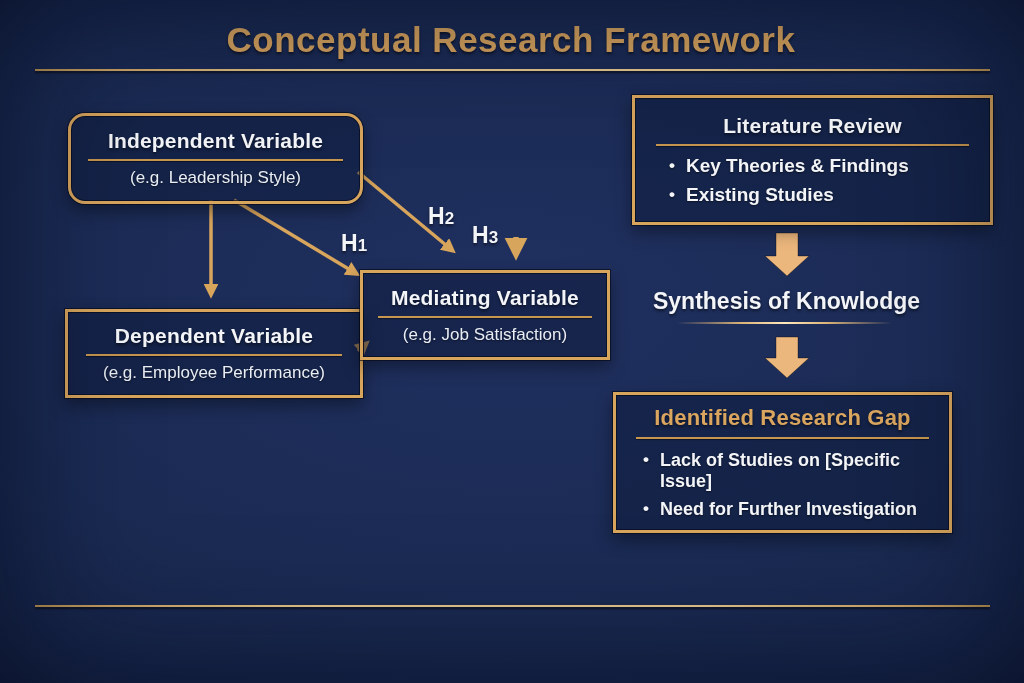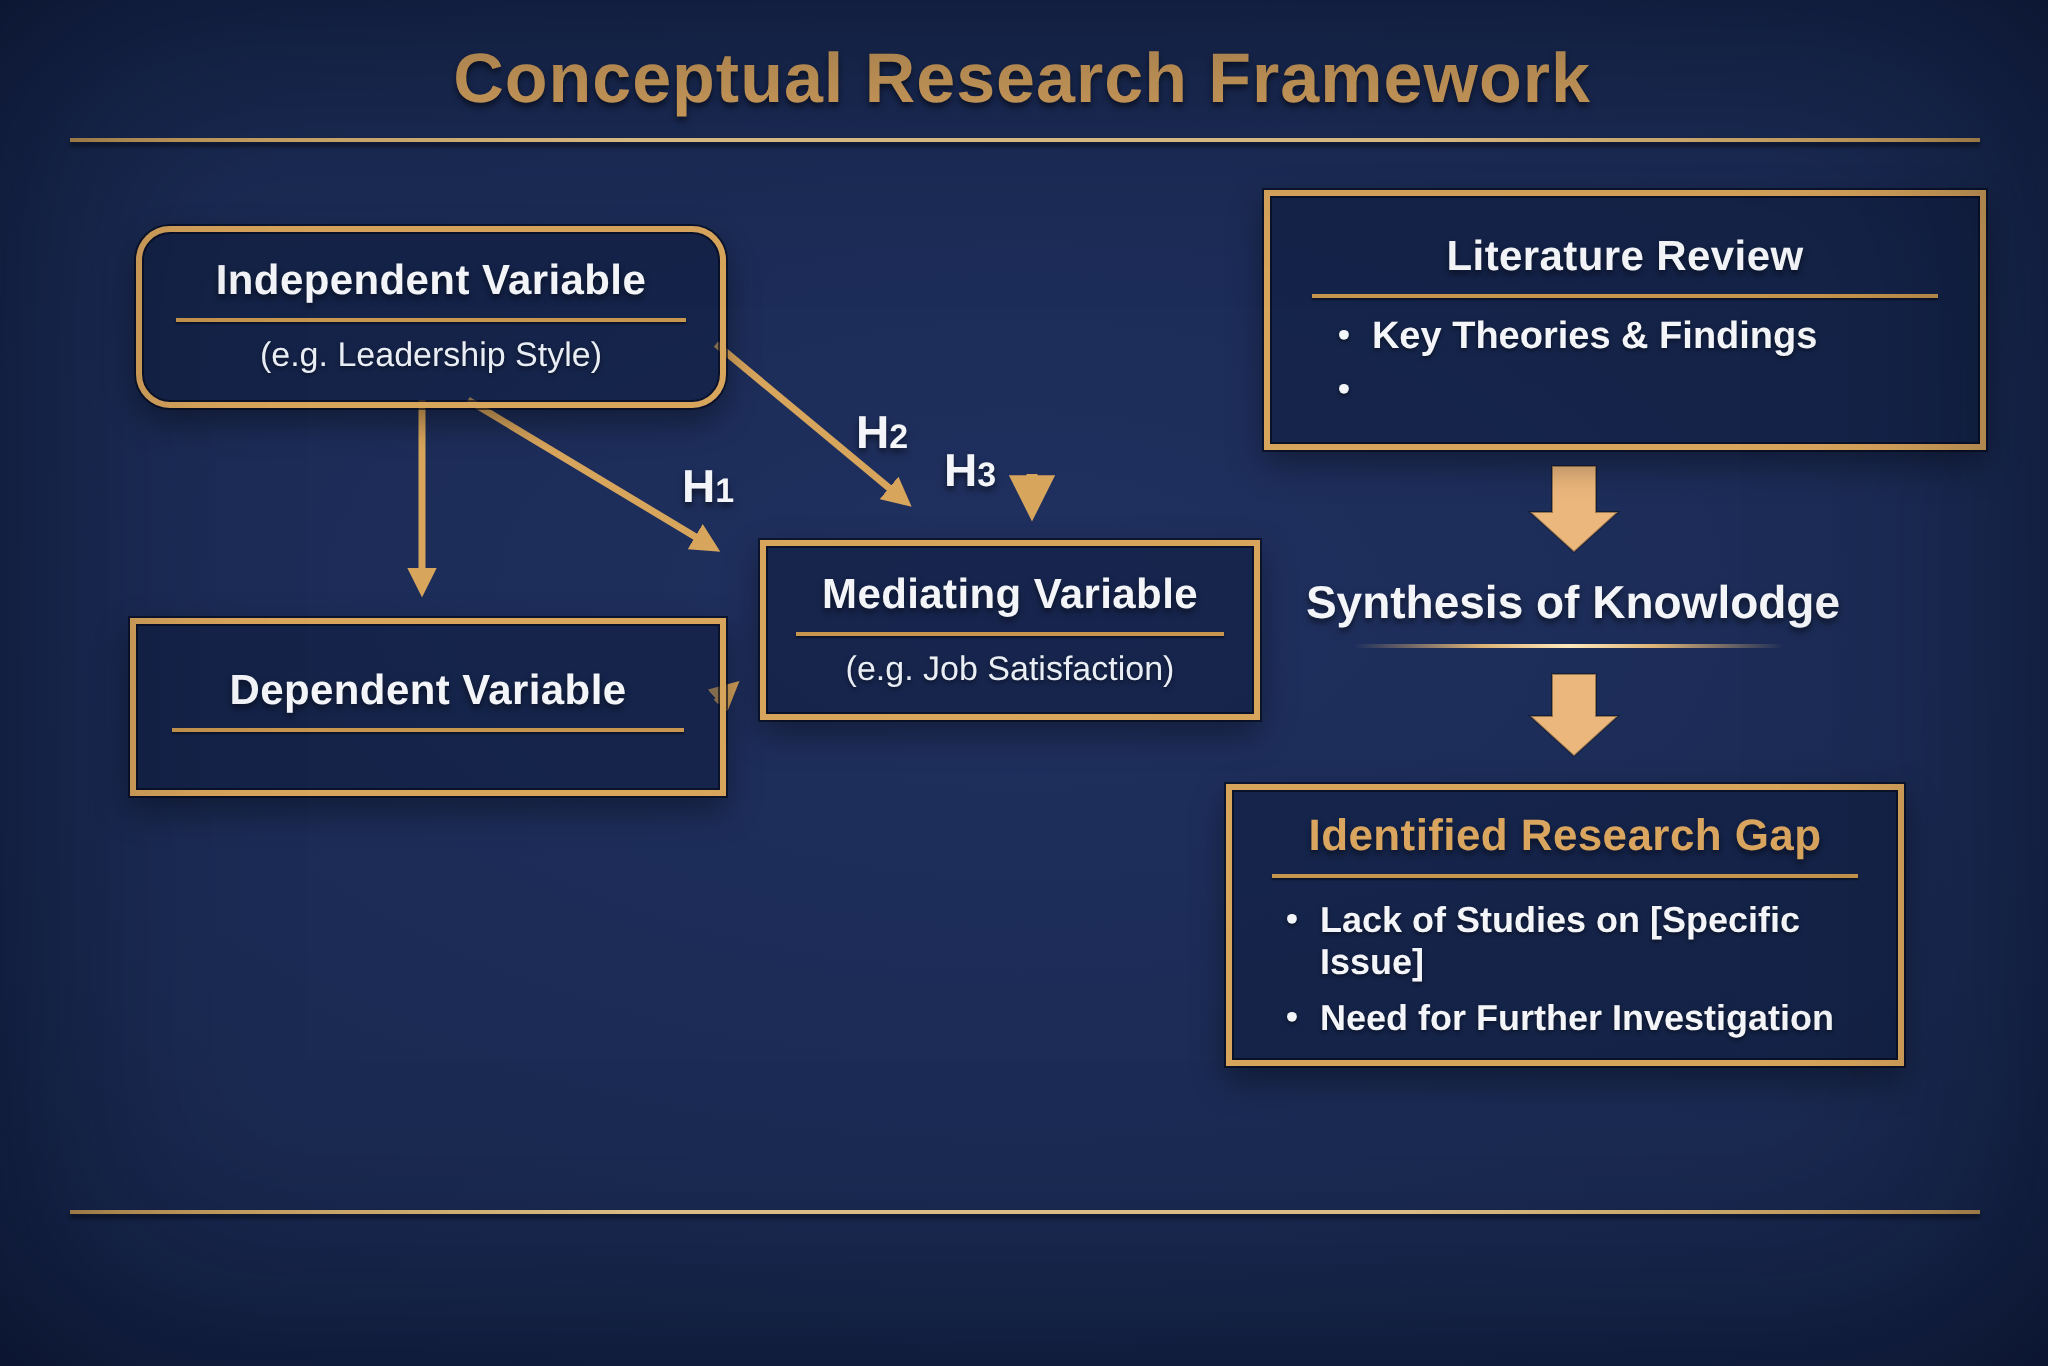--- a/index.html
+++ b/index.html
@@ -55,21 +55,21 @@
   .box-subtitle{
     font-size:17px;color:#e9edf4;text-shadow:0 1px 2px rgba(0,0,0,.5);
   }
   .bullets{display:flex;flex-direction:column;gap:7px;width:100%;box-sizing:border-box;}
   .bullet-row{display:flex;align-items:baseline;gap:11px;font-weight:700;
     text-shadow:0 1px 2px rgba(0,0,0,.5);}
   .bullet-dot{font-size:17px;line-height:1;transform:translateY(-1px);}
 
   #box-independent{left:68px;top:113px;width:289px;height:85px;border-radius:17px;}
   #box-dependent{left:65px;top:309px;width:292px;height:83px;}
-  #box-mediating{left:380px;top:270px;width:244px;height:84px;align-items:center;}
+  #box-mediating{left:360px;top:270px;width:244px;height:84px;align-items:center;}
   #box-literature{left:632px;top:95px;width:361px;height:130px;padding:4px 0;box-sizing:border-box;}
   #box-literature .bullets{padding-left:34px;margin-top:2px;}
   #box-literature .bullet-row{font-size:19px;}
   #box-gap{left:613px;top:392px;width:339px;height:141px;padding:6px 0;box-sizing:border-box;}
   #box-gap .bullets{padding-left:27px;margin-top:4px;}
   #box-gap .bullet-row{font-size:18px;}
 
   .hyp-label{
     position:absolute;z-index:3;color:var(--white-text);font-weight:700;
     font-size:23px;text-shadow:0 2px 3px rgba(0,0,0,.55);
@@ -126,20 +126,21 @@
 
   <div class="frame-box" id="box-independent">
     <div class="box-title">Independent Variable</div>
     <div class="box-sep"></div>
     <div class="box-subtitle">(e.g. Leadership Style)</div>
   </div>
 
   <div class="frame-box" id="box-dependent">
     <div class="box-title">Dependent Variable</div>
     <div class="box-sep"></div>
+    <div class="box-subtitle">(e.g. Employee Performance)</div>
   </div>
 
   <div class="frame-box" id="box-mediating">
     <div class="box-title">Mediating Variable</div>
     <div class="box-sep"></div>
     <div class="box-subtitle">(e.g. Job Satisfaction)</div>
   </div>
 
   <div class="hyp-label" id="h1-label"><span>H</span><span class="hyp-num">1</span></div>
   <div class="hyp-label" id="h2-label"><span>H</span><span class="hyp-num">2</span></div>
@@ -148,20 +149,21 @@
   <div class="frame-box" id="box-literature">
     <div class="box-title">Literature Review</div>
     <div class="box-sep"></div>
     <div class="bullets">
       <div class="bullet-row">
         <span class="bullet-dot">•</span>
         <span>Key Theories &amp; Findings</span>
       </div>
       <div class="bullet-row">
         <span class="bullet-dot">•</span>
+        <span>Existing Studies</span>
       </div>
     </div>
   </div>
 
   <div id="synthesis-label">Synthesis of Knowlodge</div>
   <div id="synthesis-underline"></div>
 
   <div class="frame-box" id="box-gap">
     <div class="box-title gold">Identified Research Gap</div>
     <div class="box-sep"></div>

